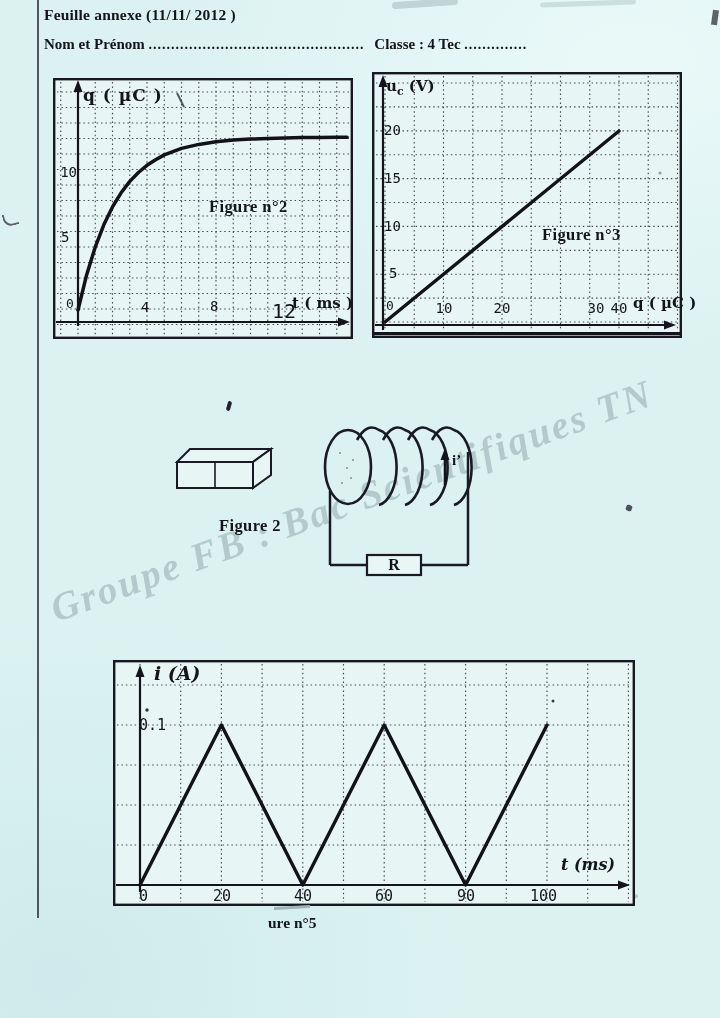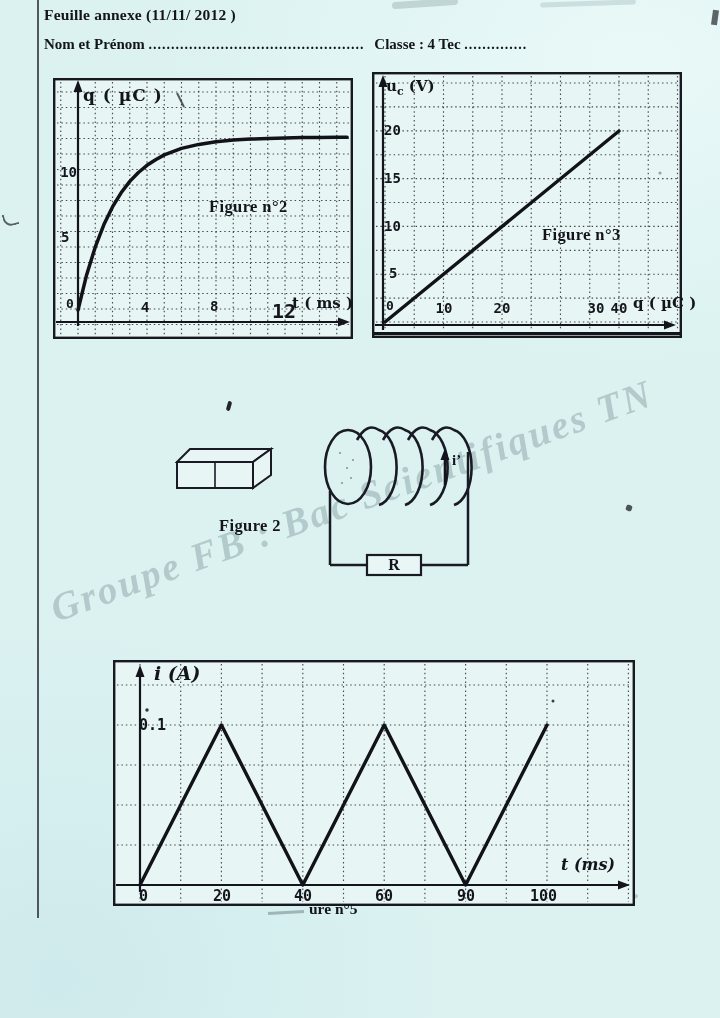--- a/index.html
+++ b/index.html
@@ -17,28 +17,28 @@
   .chart{position:absolute;}
   .chart-bg{fill:#e7f6f5;}
   .chart-frame{fill:none;stroke:#181821;stroke-width:2.4;}
   .grid line{stroke:#2c2d35;stroke-width:1.15;stroke-dasharray:1.5 2.9;opacity:.85;}
   .axis{stroke:#14141c;stroke-width:2.2;}
   .axis-f{fill:#14141c;}
   .curve{fill:none;stroke:#12121a;stroke-width:3.5;stroke-linejoin:round;stroke-linecap:round;}
   .wire{stroke:#1a1a24;stroke-width:2.5;fill:none;}
   .mag{fill:#e7f5f4;stroke:#1a1a24;stroke-width:2;}
   .lbl{position:absolute;font-weight:bold;color:#14141c;white-space:nowrap;}
-  .mono{font-family:"DejaVu Sans Mono",monospace;font-weight:bold;color:#15151e;}
+  .mono{font-family:"DejaVu Sans Mono",monospace;font-weight:normal;color:#15151e;}
   .ser{font-family:"DejaVu Serif",serif;}
   .ita{font-style:italic;}
   .title-lbl{font-size:16.5px;letter-spacing:.4px;font-family:"Liberation Serif",serif;}
   .watermark{left:52px;top:584px;height:52px;line-height:52px;transform:rotate(-20deg);
     transform-origin:0 50%;font-family:"Liberation Serif",serif;font-style:italic;font-weight:bold;
     font-size:39px;letter-spacing:2.5px;color:rgba(143,169,172,.55);white-space:nowrap;pointer-events:none;}
-  .cap5{left:268px;top:900px;display:flex;align-items:center;gap:5px;}
+  .cap5{left:268px;top:900px;display:flex;align-items:center;gap:5px;flex-direction:column;}
   .cap5 .smudge{width:36px;height:3px;background:#9fb5b7;transform:rotate(-3deg);margin-top:6px;}
   .cap5 .txt{font-weight:bold;font-size:15.5px;}
   .artifact{position:absolute;pointer-events:none;}
   sub.uc{font-size:11px;font-weight:bold;}
 </style>
 </head>
 <body>
 
 <div class="page">
 

